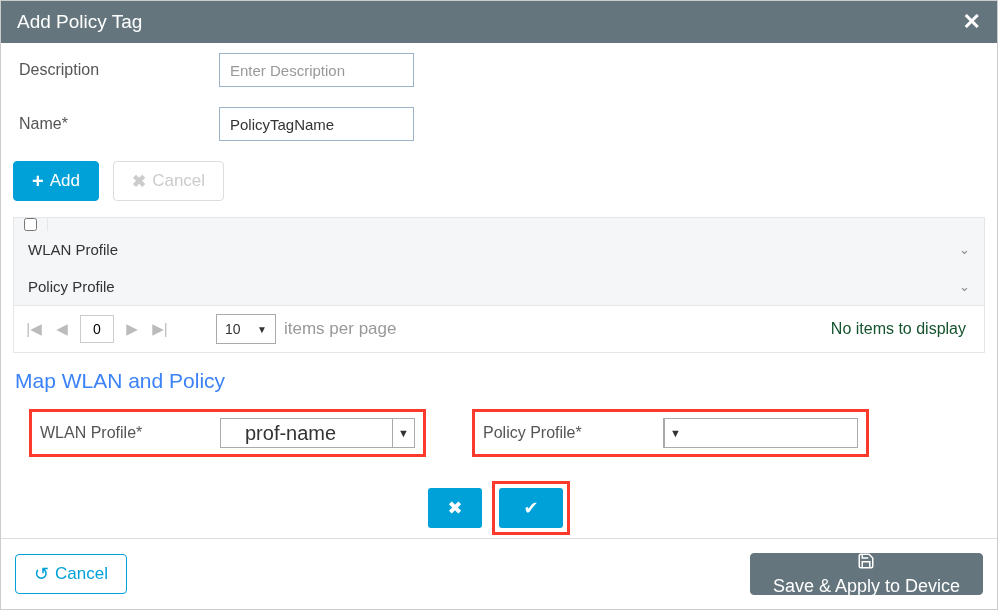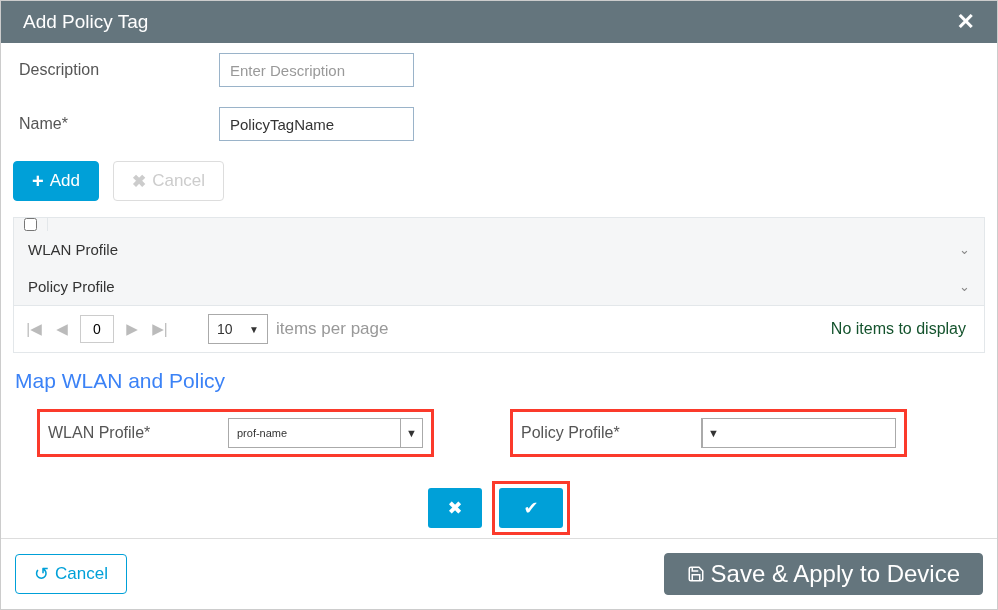--- a/index.html
+++ b/index.html
@@ -1,49 +1,49 @@
 <!DOCTYPE html>
 <html><head>
 <meta charset="utf-8">
 <style>
   * { box-sizing: border-box; margin: 0; padding: 0; }
   html, body { width: 998px; height: 610px; font-family: Arial, Helvetica, sans-serif; background: #fff; color: #333; }
   .modal { width: 998px; height: 610px; border: 1px solid #ccc; display: flex; flex-direction: column; }
-  .modal-header { background: #64757d; color: #fff; padding: 8px 22px; display: flex; justify-content: space-between; align-items: center; font-size: 19px; font-weight: 400; gap: 20px; }
+  .modal-header { background: #64757d; color: #fff; padding: 8px 16px; display: flex; justify-content: space-between; align-items: center; font-size: 19px; font-weight: 400; gap: 20px; }
   .close-x { font-size: 22px; cursor: pointer; font-weight: bold; }
   .modal-body { flex: 1; padding: 0; overflow: hidden; }
   .form-row { display: flex; align-items: center; padding: 10px 18px; }
   .form-row .lbl { width: 200px; font-size: 16px; color: #555; }
   .form-row input[type=text] { width: 195px; height: 34px; border: 1px solid #9ab3c9; padding: 0 10px; font-size: 15px; color: #333; }
   .form-row input[type=text]::placeholder { color: #999; }
   .btn-row { padding: 10px 12px; display: flex; gap: 14px; }
   .btn { display: inline-flex; align-items: center; justify-content: center; gap: 6px; height: 40px; padding: 0 18px; border-radius: 4px; font-size: 17px; cursor: pointer; border: 1px solid transparent; }
   .btn-primary { background: #00a0d8; color: #fff; border-color: #00a0d8; }
   .btn-disabled { background: #fff; color: #ccc; border: 1px solid #ddd; cursor: not-allowed; }
   .btn-outline { background: #fff; color: #00a0d8; border: 1px solid #00a0d8; }
-  .btn-dark { background: #64757d; color: #fff; border-color: #64757d; font-size: 24px; padding: 0 22px; height: 42px; }
+  .btn-dark { background: #64757d; color: #fff; border-color: #64757d; font-size: 18px; padding: 0 22px; height: 42px; flex-direction: column; }
   .table-wrap { margin: 6px 12px 0 12px; border: 1px solid #e3e7ea; }
   .thead { display: flex; background: #f5f6f7; border-bottom: 1px solid #e3e7ea; flex-direction: column; }
   .th { flex: 1; padding: 10px 14px; font-size: 15px; color: #333; display: flex; justify-content: space-between; align-items: center; }
   .th:first-child { border-right: 1px solid #e3e7ea; }
   .th .chev { color: #888; font-size: 13px; }
   .checkbox-cell { width: 34px; flex: none; border-right: 1px solid #e3e7ea; display:flex; align-items:center; justify-content:center; }
   .pager-row { display: flex; align-items: center; padding: 8px 10px; gap: 8px; background:#fff; }
   .pager-row .pg-btn { width: 20px; text-align:center; color:#bbb; font-size:15px; cursor:pointer; }
   .pg-num { width: 34px; height: 28px; border:1px solid #ccc; text-align:center; font-size:14px; }
-  .ipp { display:flex; align-items:center; gap:8px; margin-left:30px; }
+  .ipp { display:flex; align-items:center; gap:8px; margin-left:38px; }
   .ipp-select { width:60px; height:30px; border:1px solid #aaa; display:flex; align-items:center; justify-content:space-between; padding:0 8px; font-size:14px; }
   .ipp-label { color:#999; font-size:17px; }
   .no-items { margin-left:auto; color:#14532d; font-size:16px; padding-right:8px; }
   .section-title { font-size: 21px; font-weight: 300; color: #3b82f6; padding: 16px 14px 6px 14px; }
-  .map-row { display:flex; gap: 76px; padding: 10px 36px; }
+  .map-row { display:flex; gap: 46px; padding: 10px 28px; }
   .map-field { display:flex; align-items:center; border: 3px solid #fb3a2b; padding: 6px 8px 6px 8px; }
   .map-field .mlbl { width: 180px; color:#555; font-size:16px; }
   .combo { width: 195px; height:30px; border:1px solid #aaa; display:flex; align-items:center; }
-  .combo .val { flex:1; padding:0 8px; font-size:11px; white-space:nowrap; overflow:hidden; }
+  .combo .val { flex:1; padding:0 8px; font-size:20px; white-space:nowrap; overflow:hidden;margin-left:16px; }
   .combo .arrow { width:22px; border-left:1px solid #aaa; height:100%; display:flex; align-items:center; justify-content:center; color:#333; font-size:11px; }
   .mid-btns { display:flex; justify-content:center; gap:10px; padding: 14px 0 20px 0; align-items:center; }
   .icon-btn { width:54px; height:40px; border-radius:3px; display:flex; align-items:center; justify-content:center; font-size:18px; color:#fff; cursor:pointer; }
   .icon-btn.cancel { background:#00a0d8; }
   .confirm-wrap { border:3px solid #fb3a2b; padding:4px; }
   .icon-btn.confirm { background:#00a0d8; width:64px; }
   .modal-footer { border-top:1px solid #ddd; padding:14px; display:flex; justify-content:space-between; align-items:center; }
   svg { display:block; }
 </style>
 </head>

